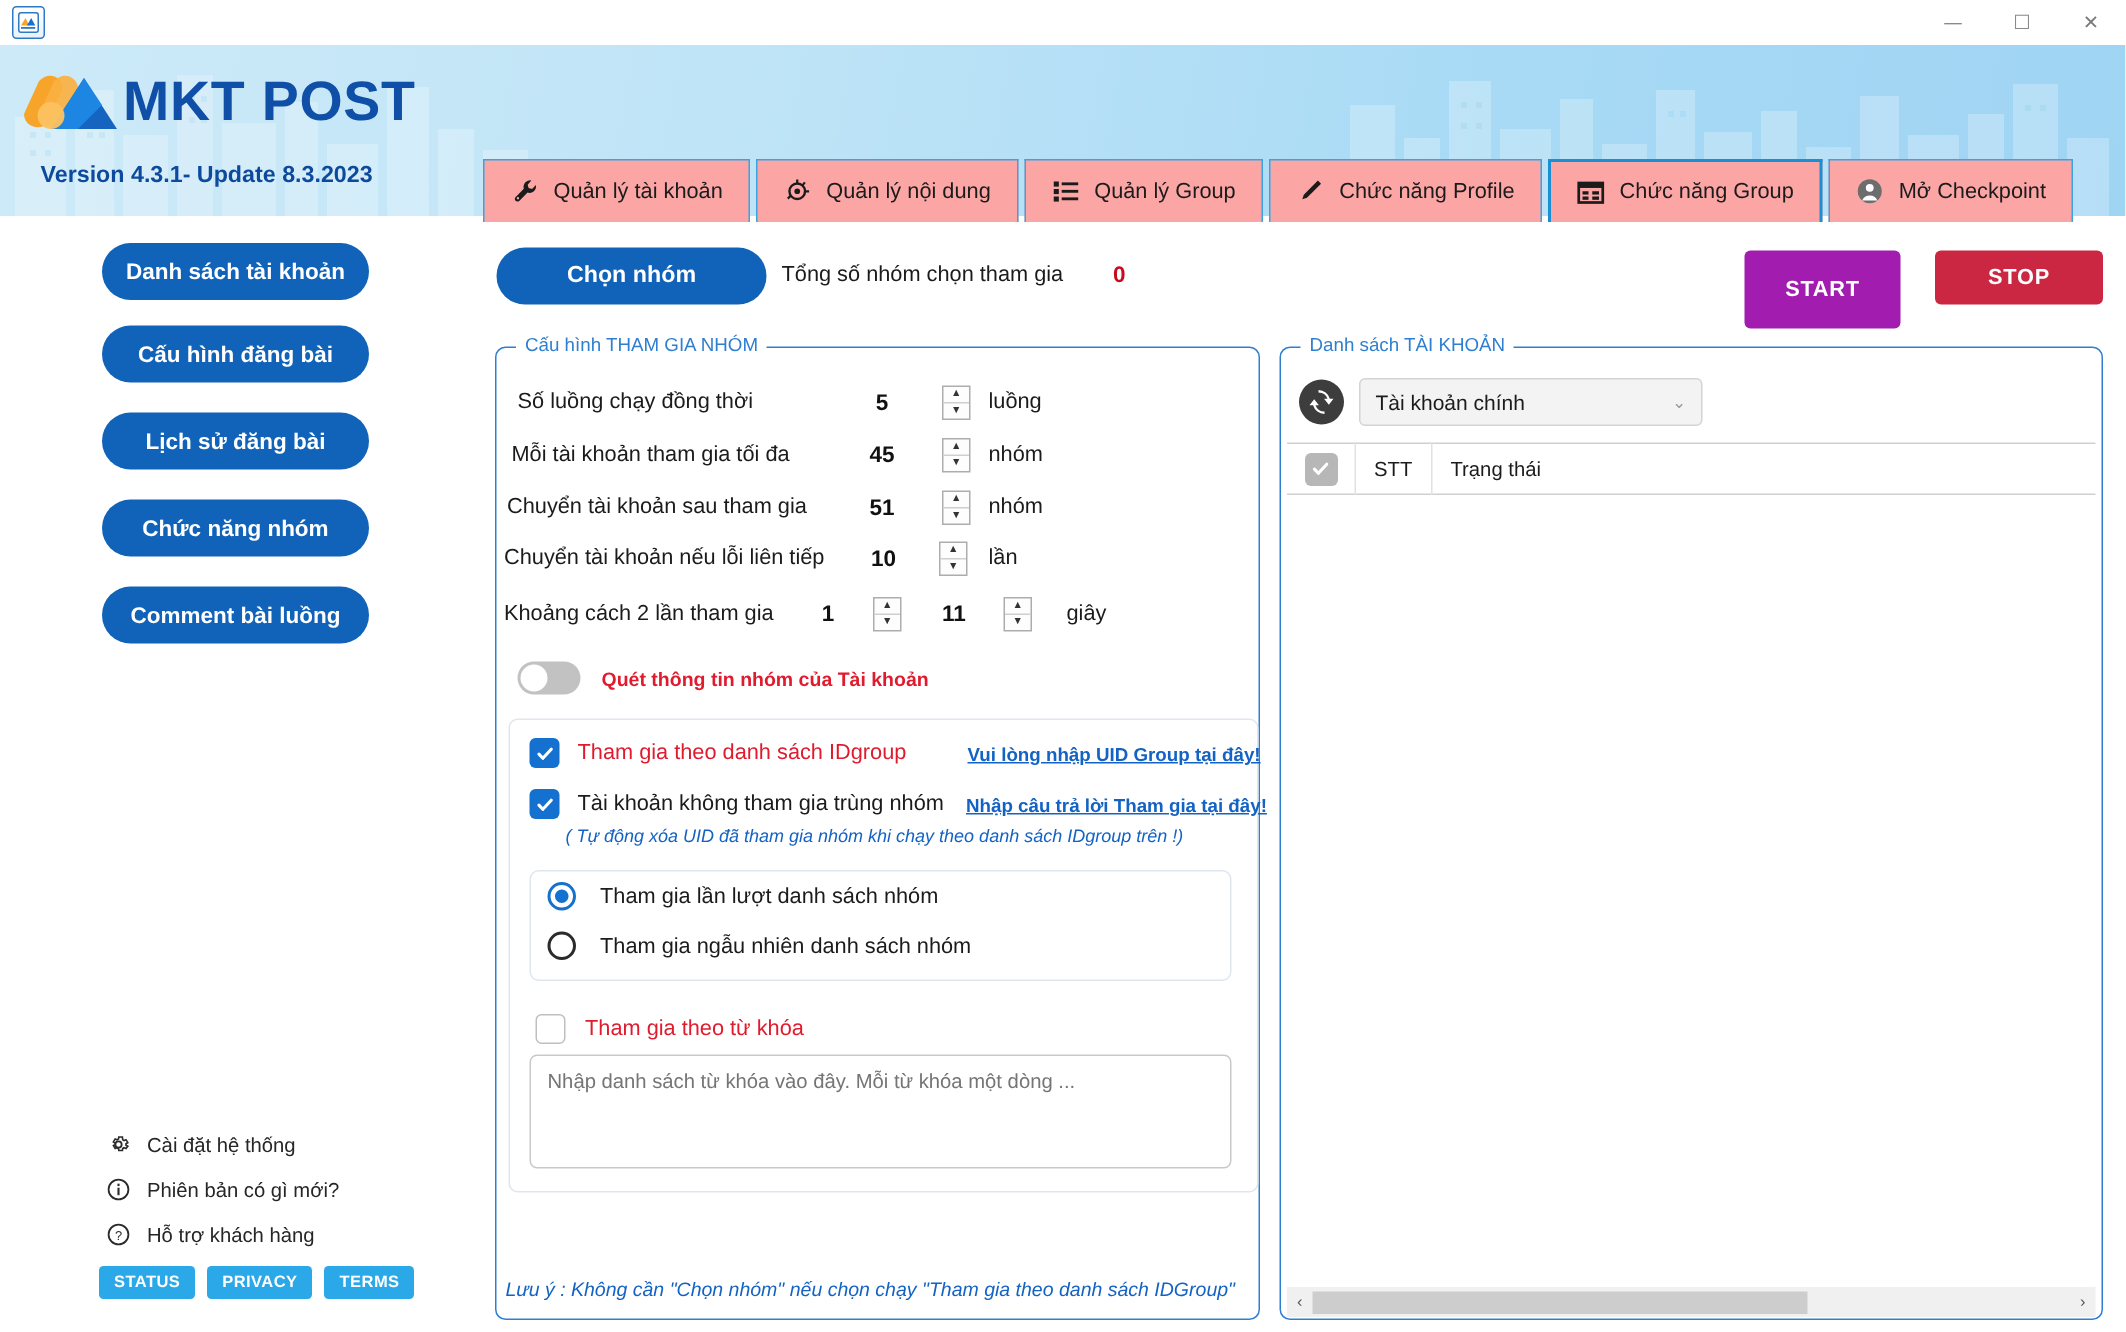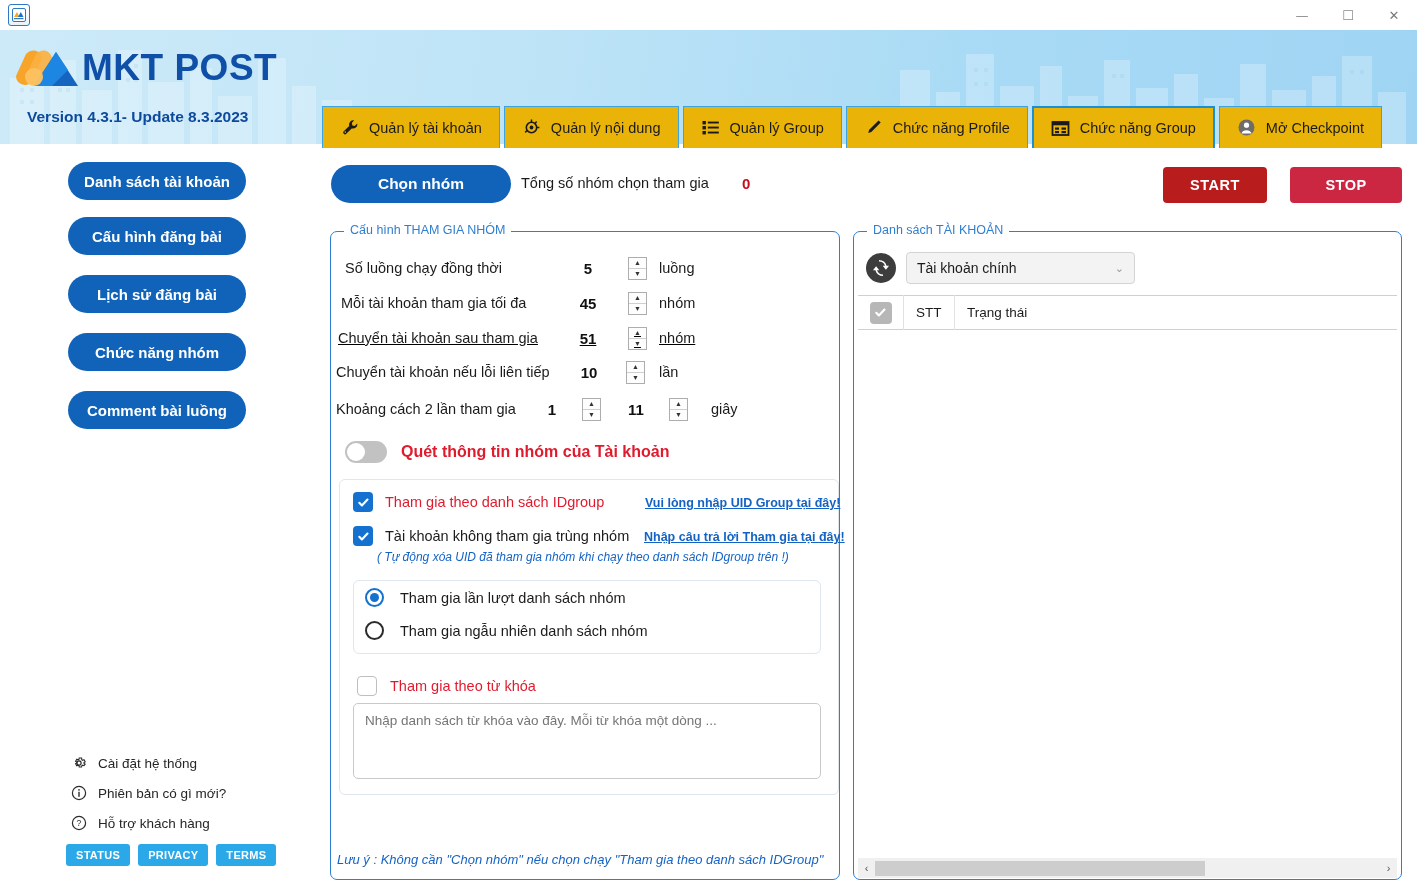--- a/index.html
+++ b/index.html
@@ -45,21 +45,21 @@
     margin-left:-2px; font-family:"Liberation Sans", sans-serif;
   }
   .version {
     position:absolute; left:27px; top:78px;
     font-size:15.5px; font-weight:bold; color:#0d4a9e;
   }
 
   
   .tabs { position:absolute; left:322px; top:104px; height:44px; display:flex; align-items:flex-end; }
   .tab {
-    height:42px; background:#eab308; border:1px solid #3ba3e0; border-bottom:none;
+    height:42px; background:#fca5a5; border:1px solid #3ba3e0; border-bottom:none;
     display:flex; align-items:center; gap:9px; padding:0 17px;
     font-size:14.5px; color:#1b1b1b; margin-right:4px; position:relative;
   }
   .tab.active { border-color:#1a8fd4; border-width:2px; border-bottom:none; }
   .tab .ticon { width:20px; height:20px; display:flex; align-items:center; justify-content:center; }
 
   
   .sidebar { position:absolute; left:0; top:144px; width:310px; height:744px; background:#ffffff; }
   .navbtn {
     position:absolute; left:68px; width:178px; height:38px;
@@ -82,22 +82,22 @@
   
   .chon-nhom {
     position:absolute; left:331px; top:165px; width:180px; height:38px;
     background:#1063b8; color:#fff; border:none; border-radius:19px;
     font-size:15.5px; font-weight:bold; cursor:pointer;
     font-family:"Liberation Sans", sans-serif;
   }
   .tong-label { position:absolute; left:521px; top:175px; font-size:14.5px; color:#1b1b1b; }
   .tong-value { position:absolute; left:742px; top:175px; font-size:15px; font-weight:bold; color:#c50d20; }
   .btn-start {
-    position:absolute; left:1163px; top:167px; width:104px; height:36px;
-    background:#b91c1c; color:#fff; border:none; border-radius:4px;
+    position:absolute; left:1163px; top:167px; width:104px; height:52px;
+    background:#a21caf; color:#fff; border:none; border-radius:4px;
     font-size:14.5px; font-weight:bold; letter-spacing:.5px; cursor:pointer;
     font-family:"Liberation Sans", sans-serif;
   }
   .btn-stop {
     position:absolute; left:1290px; top:167px; width:112px; height:36px;
     background:#cc2742; color:#fff; border:none; border-radius:4px;
     font-size:14.5px; font-weight:bold; letter-spacing:.5px; cursor:pointer;
     font-family:"Liberation Sans", sans-serif;
   }
 
@@ -128,21 +128,21 @@
   
   .toggle-row { position:absolute; left:345px; top:441px; display:flex; align-items:center; gap:14px; }
   .toggle {
     width:42px; height:22px; border-radius:11px; background:#c2c2c2;
     position:relative; cursor:pointer;
   }
   .toggle .knob {
     position:absolute; left:2px; top:2px; width:18px; height:18px;
     border-radius:50%; background:#ffffff;
   }
-  .toggle-label { font-size:16px; color:#e01b2e; font-weight:bold; }
+  .toggle-label { font-size:13px; color:#e01b2e; font-weight:bold; }
 
   
   .inner-card {
     position:absolute; left:339px; top:479px; width:500px; height:316px;
     border:1px solid #dfe6ee; border-radius:6px; background:#ffffff;
   }
   .cbrow { position:absolute; display:flex; align-items:center; gap:12px; }
   .cb {
     width:20px; height:20px; border-radius:4px; background:#1471cf;
     display:flex; align-items:center; justify-content:center; cursor:pointer;
@@ -450,21 +450,21 @@
 <div class="cfg-row" style="left:341px; top:290px;align-items:center;">
   <span class="cfg-label" style="width:219px">Mỗi tài khoản tham gia tối đa</span>
   <span class="cfg-num" style="width:56px">45</span>
   <span class="spin" style="margin-left:12px">
       <span class="up">▲</span>
       <span class="dn">▼</span>
     </span>
   <span class="unit" style="margin-left:12px">nhóm</span>
 </div>
 
-<div class="cfg-row" style="left:338px; top:325px;text-decoration:underline;">
+<div class="cfg-row" style="left:338px; top:325px;">
   <span class="cfg-label" style="width:222px">Chuyển tài khoản sau tham gia</span>
   <span class="cfg-num" style="width:56px">51</span>
   <span class="spin" style="margin-left:12px">
       <span class="up">▲</span>
       <span class="dn">▼</span>
     </span>
   <span class="unit" style="margin-left:12px">nhóm</span>
 </div>
 
 <div class="cfg-row" style="left:336px; top:359px;">

